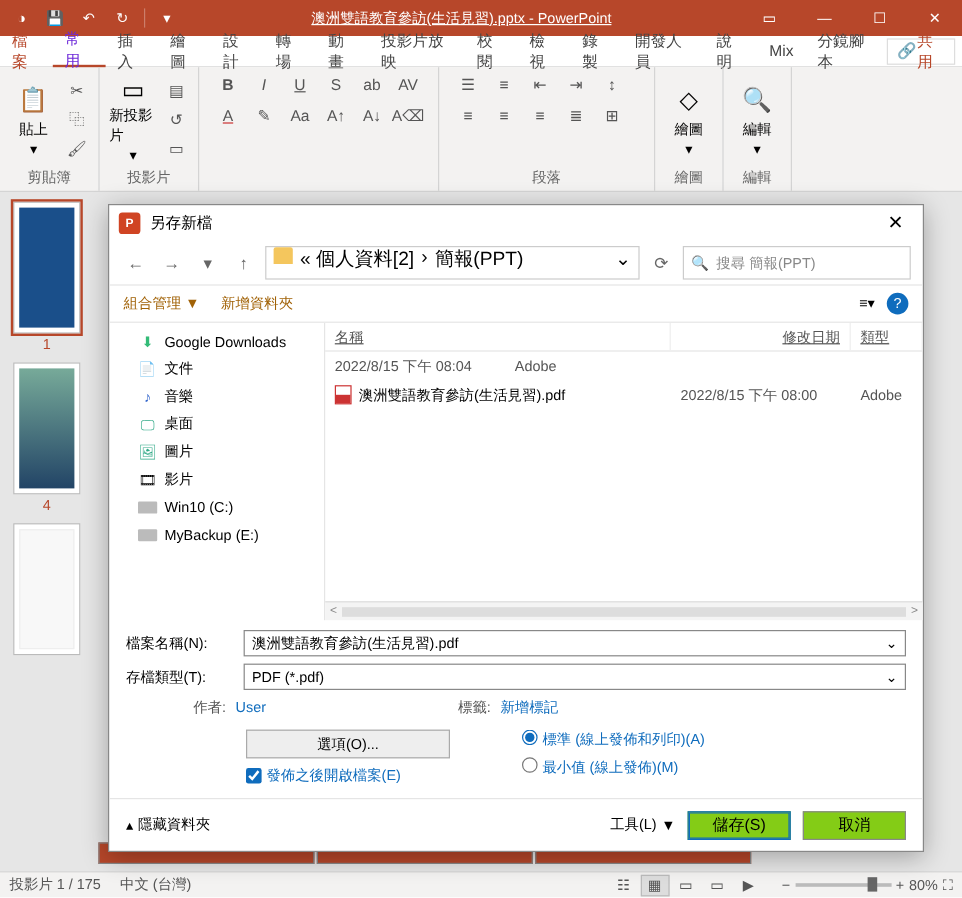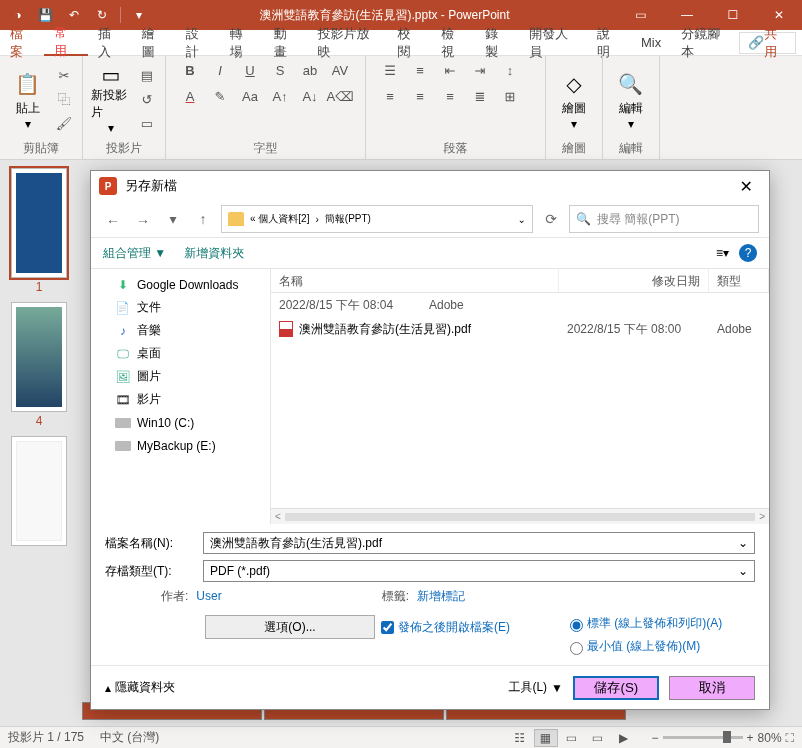--- a/index.html
+++ b/index.html
@@ -3,29 +3,29 @@
 <meta charset="utf-8">
 <style>
 * { box-sizing: border-box; margin: 0; padding: 0; font-family: "Microsoft JhengHei", "Segoe UI", sans-serif; }
 body { width: 802px; height: 748px; background: #fff; overflow: hidden; position: relative; }
 
 
 .titlebar { height: 30px; background: #b7472a; display: flex; align-items: center; color: #fff; font-size: 12px; }
 .titlebar .left { display: flex; align-items: center; gap: 4px; padding-left: 6px; }
 .tb-icon { width: 24px; height: 24px; display: flex; align-items: center; justify-content: center; font-size: 12px; }
 .tb-sep { width: 1px; height: 16px; background: rgba(255,255,255,0.3); margin: 0 2px; }
-.titlebar .center { flex: 1; text-align: center; overflow: hidden; white-space: nowrap; }
+.titlebar .center { flex: 1; text-align: center; overflow: hidden; white-space: nowrap; text-decoration: underline; }
 .titlebar .right { display: flex; }
 .win-btn { width: 46px; height: 30px; display: flex; align-items: center; justify-content: center; }
 
 
 .ribbon-tabs { height: 26px; background: #fff; display: flex; align-items: center; border-bottom: 1px solid #e1e1e1; font-size: 13px; }
 .rtab { padding: 0 10px; height: 26px; display: flex; align-items: center; color: #444; cursor: pointer; }
 .rtab.file { color: #b7472a; }
-.rtab.active { color: #ef4444; border-bottom: 2px solid #b7472a; }
+.rtab.active { color: #6d28d9; border-bottom: 2px solid #b7472a; }
 .rtab.share { margin-left: auto; color: #b7472a; border: 1px solid #ddd; height: 22px; padding: 0 8px; margin-right: 6px; }
 
 
 .ribbon { height: 104px; background: #f3f2f1; border-bottom: 1px solid #d4d4d4; display: flex; font-size: 12px; }
 .rgroup { border-right: 1px solid #d4d4d4; padding: 4px 8px 2px; display: flex; flex-direction: column; }
 .rgroup-body { flex: 1; display: flex; align-items: center; gap: 6px; }
 .rgroup-label { text-align: center; color: #666; font-size: 12px; padding-top: 2px; }
 .big-btn { display: flex; flex-direction: column; align-items: center; justify-content: center; width: 40px; height: 72px; }
 .big-btn .ic { width: 32px; height: 32px; display: flex; align-items: center; justify-content: center; font-size: 20px; }
 .sm-ic { width: 20px; height: 20px; display: flex; align-items: center; justify-content: center; color: #555; font-size: 13px; }
@@ -55,39 +55,39 @@
 .zoom-track { width: 80px; height: 3px; background: #bbb; position: relative; }
 .zoom-thumb { position: absolute; width: 8px; height: 12px; background: #666; top: -5px; left: 60px; }
 
 
 .dialog { position: absolute; left: 90px; top: 170px; width: 680px; height: 540px; background: #fff; border: 1px solid #888; box-shadow: 0 4px 20px rgba(0,0,0,0.3); z-index: 100; display: flex; flex-direction: column; }
 .dlg-title { height: 30px; display: flex; align-items: center; padding: 0 8px; font-size: 13px; }
 .dlg-title .pp-ic { width: 18px; height: 18px; background: #d04423; border-radius: 3px; margin-right: 8px; display: flex; align-items: center; justify-content: center; color: #fff; font-size: 10px; font-weight: bold; }
 .dlg-title .x { margin-left: auto; font-size: 16px; cursor: pointer; padding: 2px 8px; }
 .dlg-nav { height: 36px; display: flex; align-items: center; padding: 0 10px; gap: 6px; }
 .nav-btn { width: 24px; height: 24px; display: flex; align-items: center; justify-content: center; color: #666; font-size: 14px; }
-.addr { flex: 1; height: 28px; border: 1px solid #ccc; display: flex; align-items: center; padding: 0 6px; font-size: 10px; gap: 6px; }
+.addr { flex: 1; height: 28px; border: 1px solid #ccc; display: flex; padding: 0 6px; font-size: 16px; gap: 6px; }
 .addr .fold-ic { width: 16px; height: 14px; background: #f4c65d; border-radius: 2px 2px 0 0; }
 .search { width: 190px; height: 28px; border: 1px solid #ccc; display: flex; align-items: center; padding: 0 6px; font-size: 12px; color: #888; gap: 6px; }
 
 .dlg-toolbar { height: 32px; border-top: 1px solid #e5e5e5; border-bottom: 1px solid #e5e5e5; display: flex; align-items: center; padding: 0 12px; font-size: 12px; gap: 18px; }
-.dlg-toolbar .link { color: #0f766e; cursor: pointer; }
+.dlg-toolbar .link { color: #a16207; cursor: pointer; }
 .dlg-toolbar .right { margin-left: auto; display: flex; align-items: center; gap: 10px; }
 .help-ic { width: 18px; height: 18px; border-radius: 50%; background: #0f6cbd; color: #fff; display: flex; align-items: center; justify-content: center; font-size: 12px; }
 
 .dlg-body { flex: 1; display: flex; overflow: hidden; }
 .tree { width: 180px; border-right: 1px solid #e5e5e5; font-size: 12px; overflow: auto; padding: 4px 0; }
 .tree-item { height: 23px; display: flex; align-items: center; padding-left: 24px; gap: 6px; cursor: pointer; }
 .tree-item.sel { background: #cce8ff; }
 .tree-ic { width: 16px; height: 14px; display: flex; align-items: center; justify-content: center; font-size: 12px; }
 .drive-ic { width: 16px; height: 10px; background: #bbb; border-radius: 1px; }
 
 .filelist { flex: 1; font-size: 12px; display: flex; flex-direction: column; }
 .fl-head { height: 24px; display: flex; border-bottom: 1px solid #e5e5e5; color: #555; }
-.fl-col { padding: 4px 8px; border-right: 1px solid #eee; }
+.fl-col { padding: 4px 8px; border-right: 1px solid #eee; text-decoration: underline; }
 .fl-col.name { flex: 1; min-width: 200px; }
 .fl-col.date { width: 150px; text-align: right; }
 .fl-col.type { width: 60px; }
 .fl-rows { flex: 1; overflow: auto; }
 .fl-row { height: 24px; display: flex; align-items: center; }
 .fl-row .name { flex: 1; display: flex; align-items: center; gap: 6px; padding-left: 8px; }
 .fl-row .date { width: 150px; padding-left: 8px; color: #555; }
 .fl-row .type { width: 60px; padding-left: 8px; color: #555; }
 .pdf-ic { width: 14px; height: 16px; background: #fff; border: 1px solid #c33; position: relative; }
 .pdf-ic::after { content: ""; position: absolute; bottom: 0; left: 0; right: 0; height: 7px; background: #c33; }
@@ -96,33 +96,33 @@
 
 .dlg-form { padding: 8px 14px 10px; font-size: 12px; }
 .form-row { display: flex; align-items: center; margin-bottom: 6px; gap: 8px; }
 .form-row label { width: 90px; text-align: left; }
 .form-row .field { flex: 1; height: 22px; border: 1px solid #888; padding: 2px 6px; background: #fff; display: flex; align-items: center; justify-content: space-between; }
 .meta-row { display: flex; gap: 40px; padding-left: 56px; margin: 6px 0 10px; }
 .meta-row .lbl { color: #555; margin-right: 8px; }
 .meta-row .val { color: #0f6cbd; cursor: pointer; }
 
 .opt-row { display: flex; align-items: flex-start; padding-left: 100px; gap: 60px; }
-.opt-left { display: flex; flex-direction: row; gap: 6px; }
+.opt-left { display: flex; flex-direction: column; gap: 6px; }
 .opt-btn { width: 170px; height: 24px; border: 1px solid #aaa; background: #eee; text-align: center; line-height: 22px; cursor: pointer; }
 .chk { display: flex; align-items: center; gap: 4px; color: #0f6cbd; }
 .chk input { accent-color: #0f6cbd; }
 .radios { display: flex; flex-direction: column; gap: 6px; }
-.radios label { display: flex; align-items: flex-end; gap: 4px; color: #0f6cbd; }
+.radios label { display: flex; align-items: flex-start; gap: 4px; color: #0f6cbd; }
 .radios input { accent-color: #0f6cbd; }
 
 .dlg-footer { height: 44px; border-top: 1px solid #e5e5e5; display: flex; align-items: center; padding: 0 14px; gap: 10px; font-size: 12px; }
 .dlg-footer .hide { display: flex; align-items: center; gap: 4px; cursor: pointer; }
 .dlg-footer .spacer { flex: 1; }
 .dlg-footer .tools { display: flex; align-items: center; gap: 4px; cursor: pointer; }
-.dlg-btn { width: 86px; height: 24px; border: 1px solid #888; background: #f0abfc; cursor: pointer; }
+.dlg-btn { width: 86px; height: 24px; border: 1px solid #888; background: #84cc16; cursor: pointer; }
 .dlg-btn.primary { border: 1px solid #0f6cbd; box-shadow: 0 0 0 1px #0f6cbd inset; }
 </style>
 </head>
 <body>
 
 <div class="titlebar">
   <div class="left">
     <div class="tb-icon">◑</div>
     <div class="tb-icon">💾</div>
     <div class="tb-icon">↶</div>
@@ -209,21 +209,20 @@
         <span class="sm-ic">
             <u style="text-decoration-color:#c33">A</u>
           </span>
         <span class="sm-ic">✎</span>
         <span class="sm-ic">Aa</span>
         <span class="sm-ic">A↑</span>
         <span class="sm-ic">A↓</span>
         <span class="sm-ic">A⌫</span>
       </div>
     </div>
-    <div class="rgroup-label">字型</div>
   </div>
   <div class="rgroup" style="width:180px">
     <div class="rgroup-body" style="flex-direction:column;align-items:stretch;gap:6px">
       <div style="display:flex;gap:10px;padding:0 6px;color:#888">
         <span class="sm-ic">☰</span>
         <span class="sm-ic">≡</span>
         <span class="sm-ic">⇤</span>
         <span class="sm-ic">⇥</span>
         <span class="sm-ic">↕</span>
       </div>

